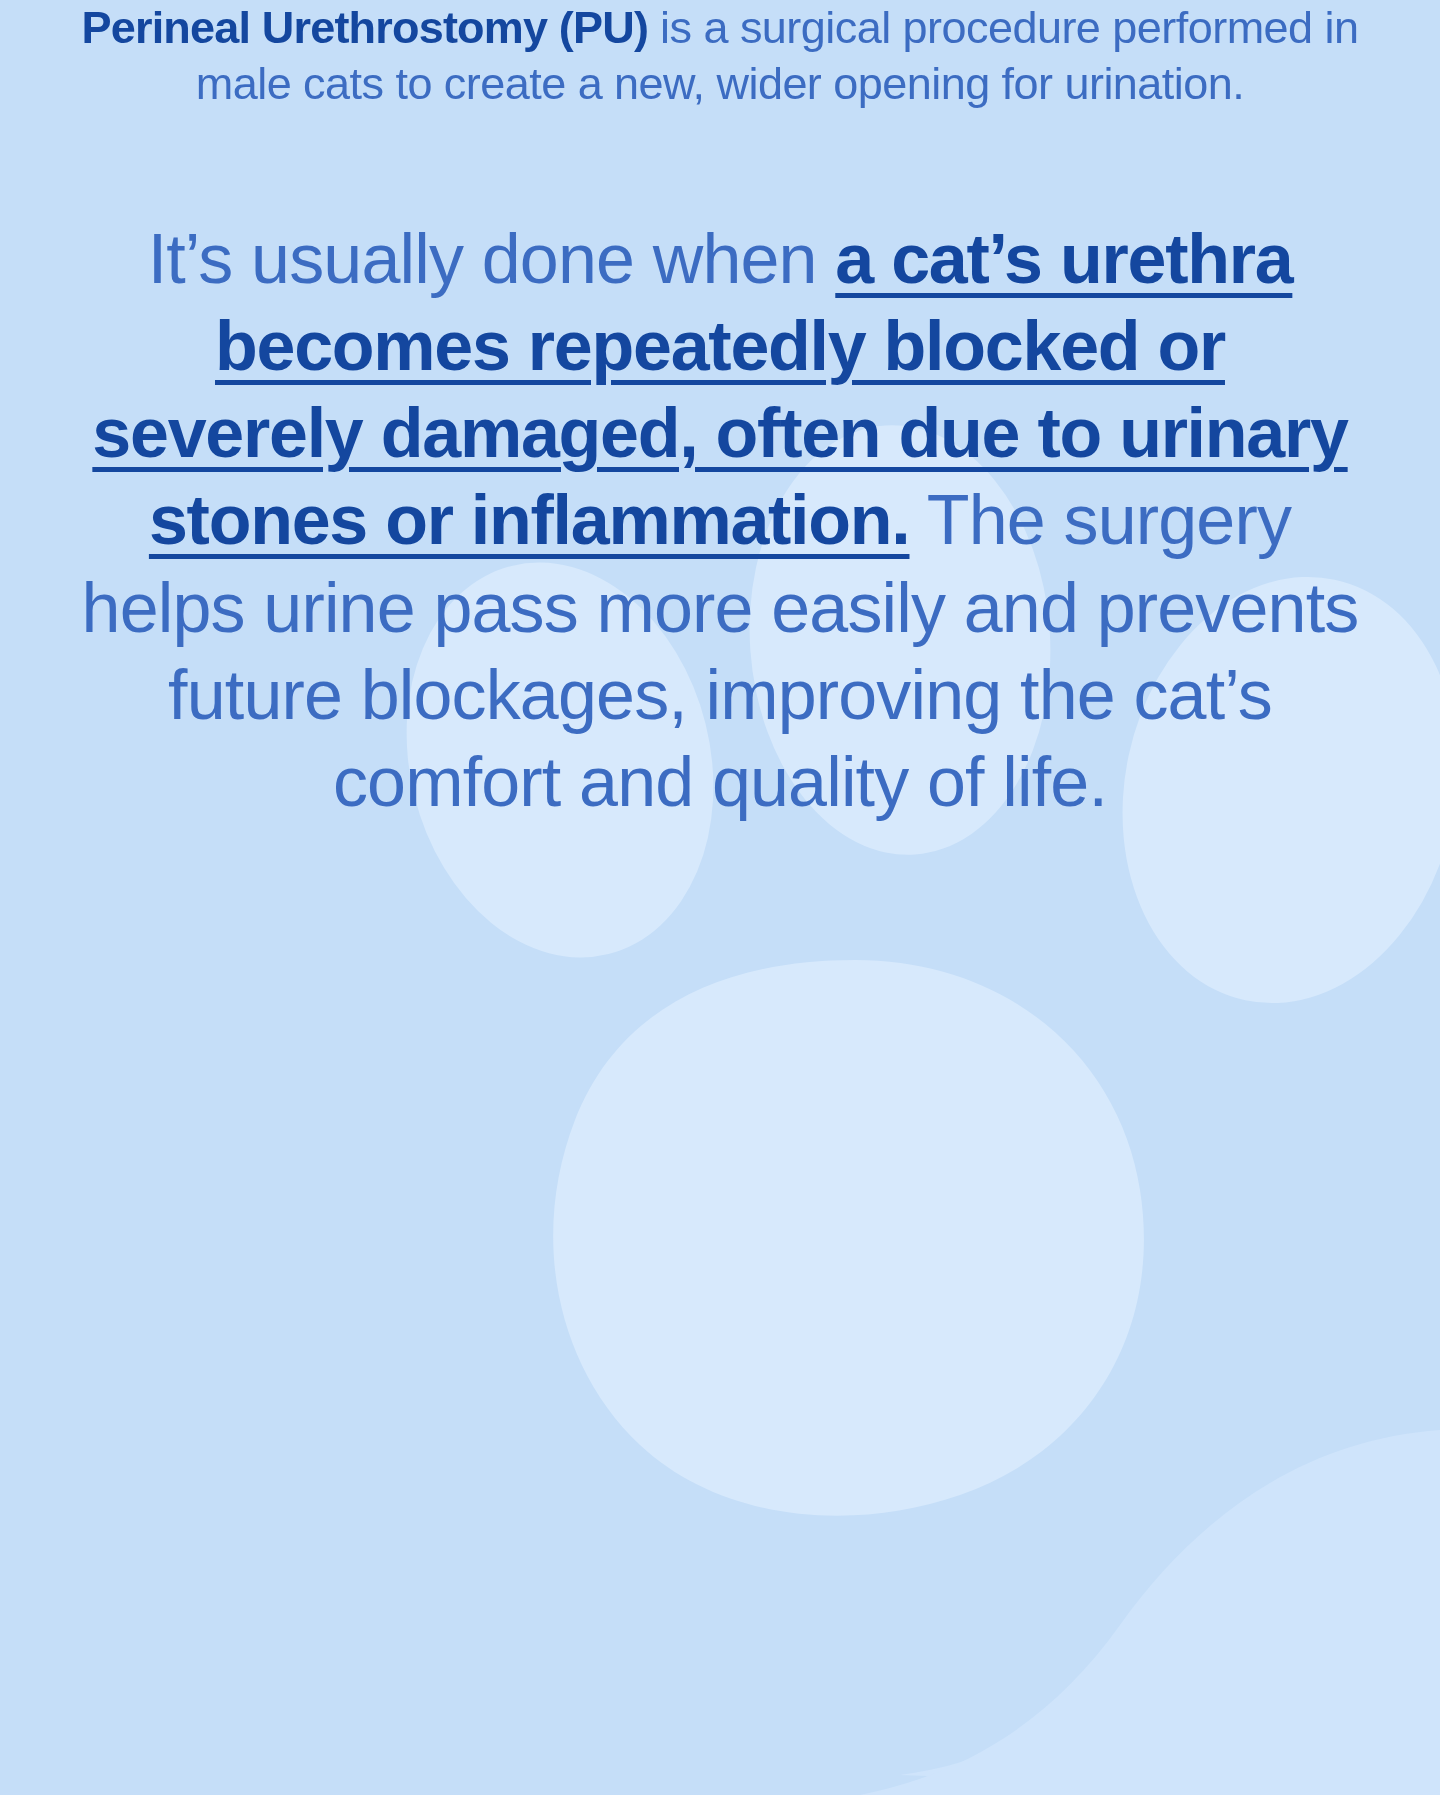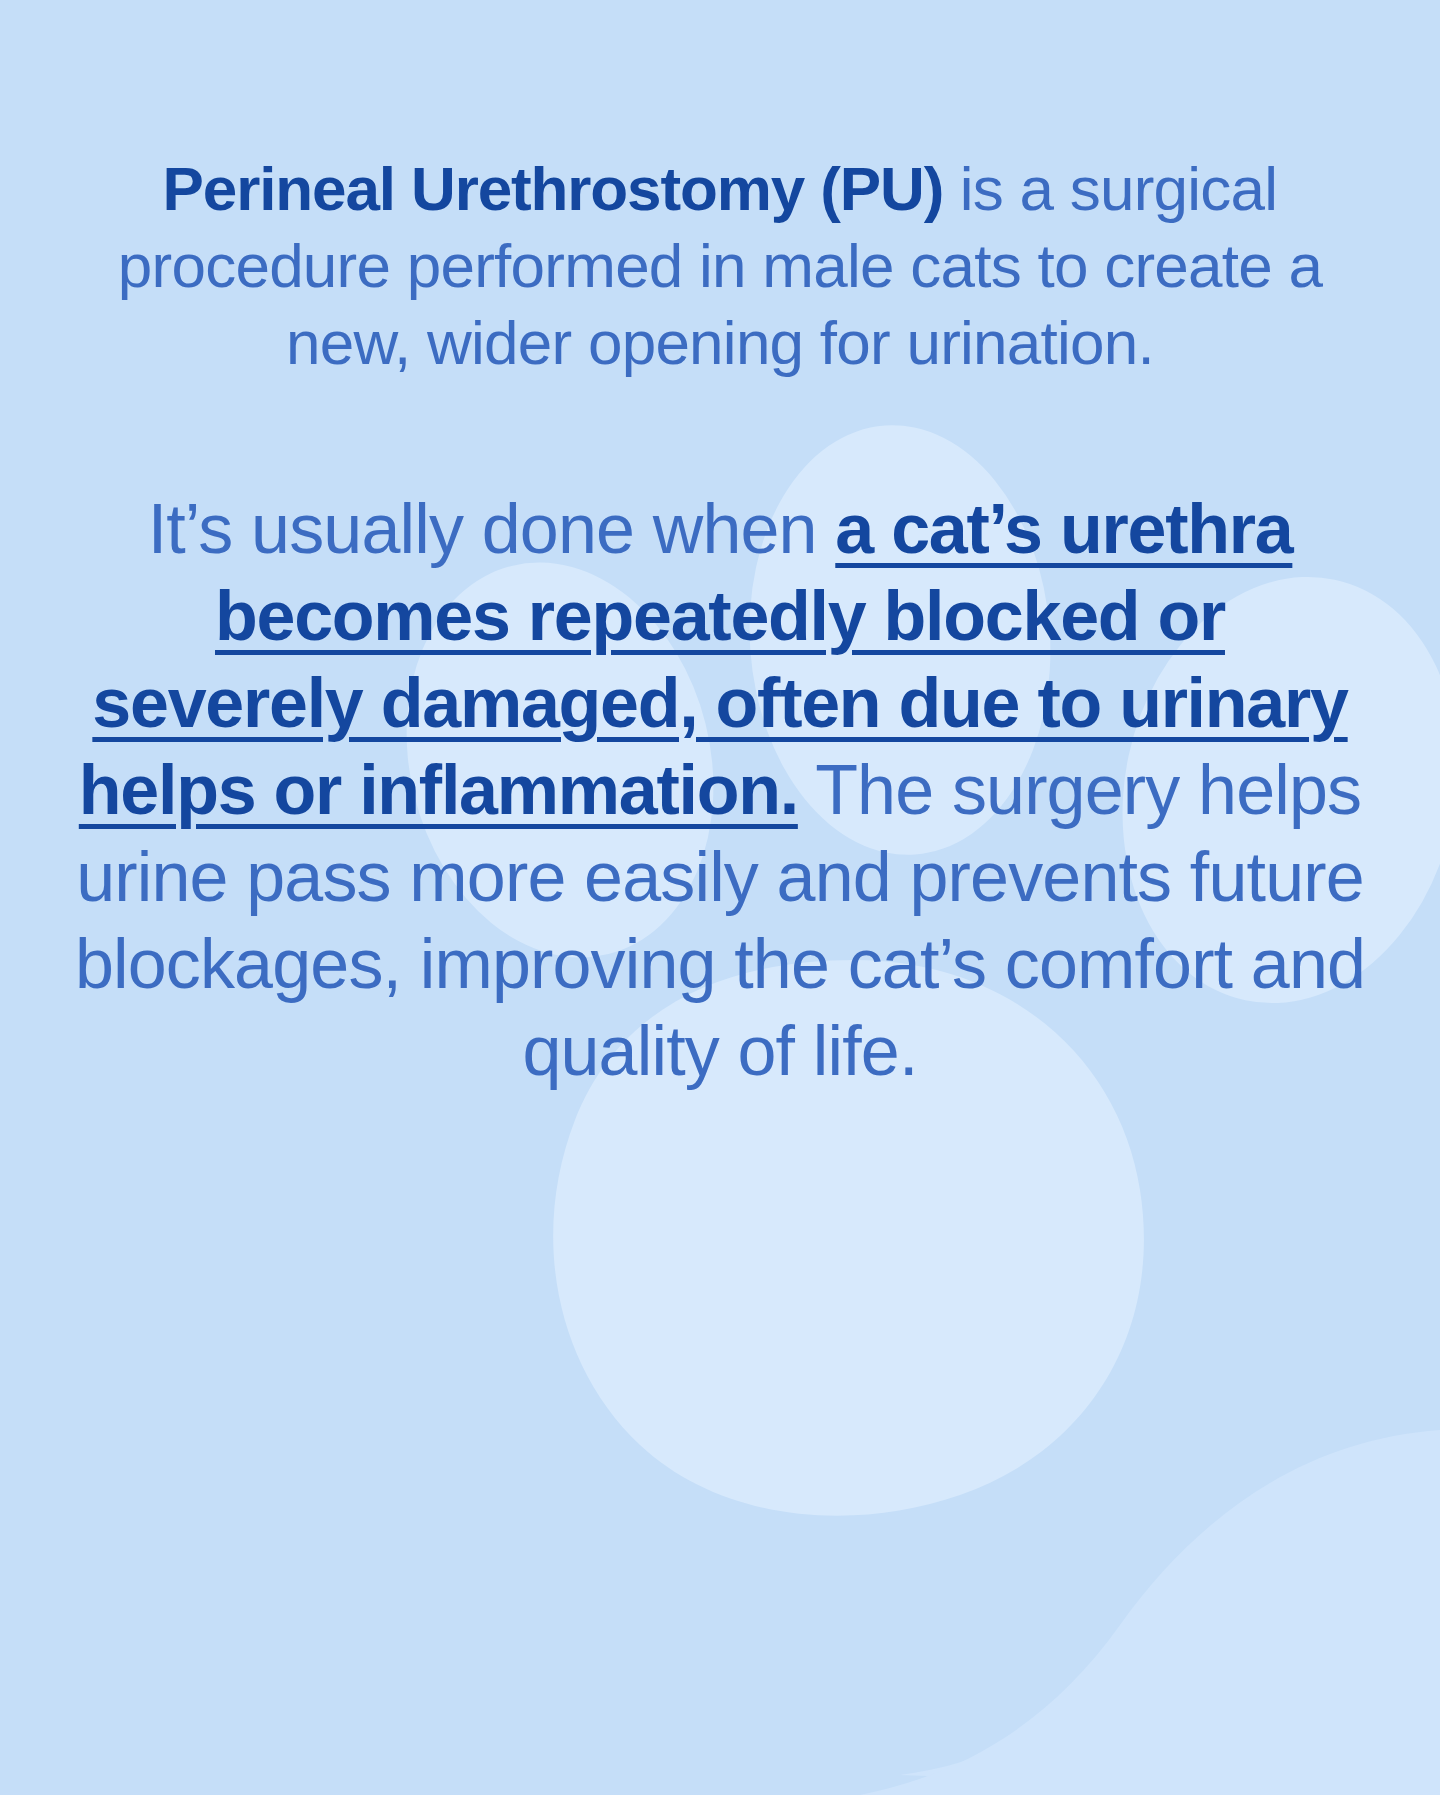--- a/index.html
+++ b/index.html
@@ -42,22 +42,21 @@
     text-align: center;
   }
 
   .para {
     margin: 0;
     text-align: center;
     letter-spacing: -0.012em;
   }
 
   #para-intro {
-    padding-top: 150px;
-    font-size: 62px;
+    font-size: 45px;
     line-height: 1.245;
     font-weight: 400;
     color: #3c6cc2;
   }
 
   #para-detail {
     padding-top: 104px;
     font-size: 70px;
     line-height: 1.245;
     font-weight: 400;
@@ -108,17 +107,17 @@
              L1440,1795 Z"></path>
   </svg>
 
   <div id="content">
 
     <p class="para" id="para-intro">
       <span class="title-strong">Perineal Urethrostomy (PU)</span><span> is a surgical procedure performed in male cats to create a new, wider opening for urination.</span>
     </p>
 
     <p class="para" id="para-detail">
-      <span>It’s usually done when </span><span class="emphasis">a cat’s urethra becomes repeatedly blocked or severely damaged, often due to urinary helps or inflammation.</span><span> The surgery helps urine pass more easily and prevents future blockages, improving the cat’s comfort and quality of life.</span>
+      <span>It’s usually done when </span><span class="emphasis">a cat’s urethra becomes repeatedly blocked or severely damaged, often due to urinary stones or inflammation.</span><span> The surgery helps urine pass more easily and prevents future blockages, improving the cat’s comfort and quality of life.</span>
     </p>
 
   </div>
 </div>
 
 </body></html>

